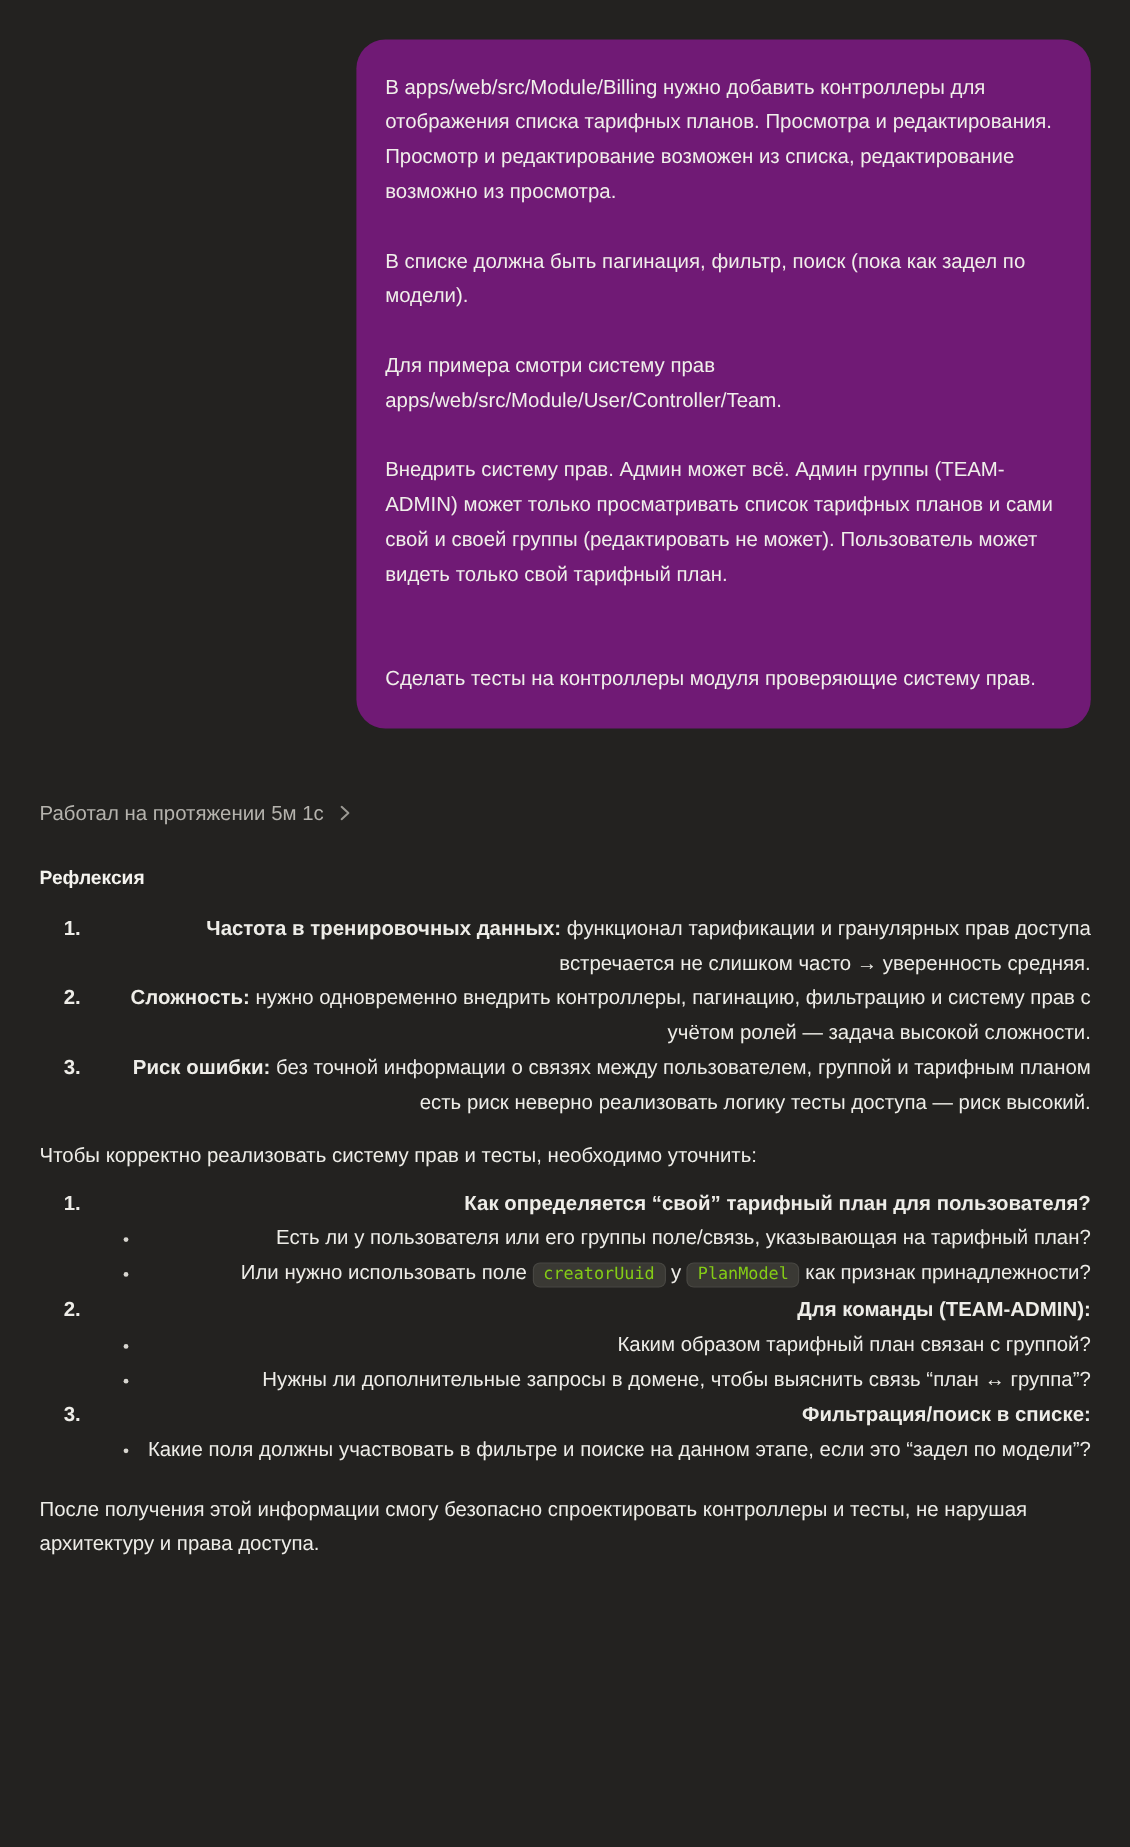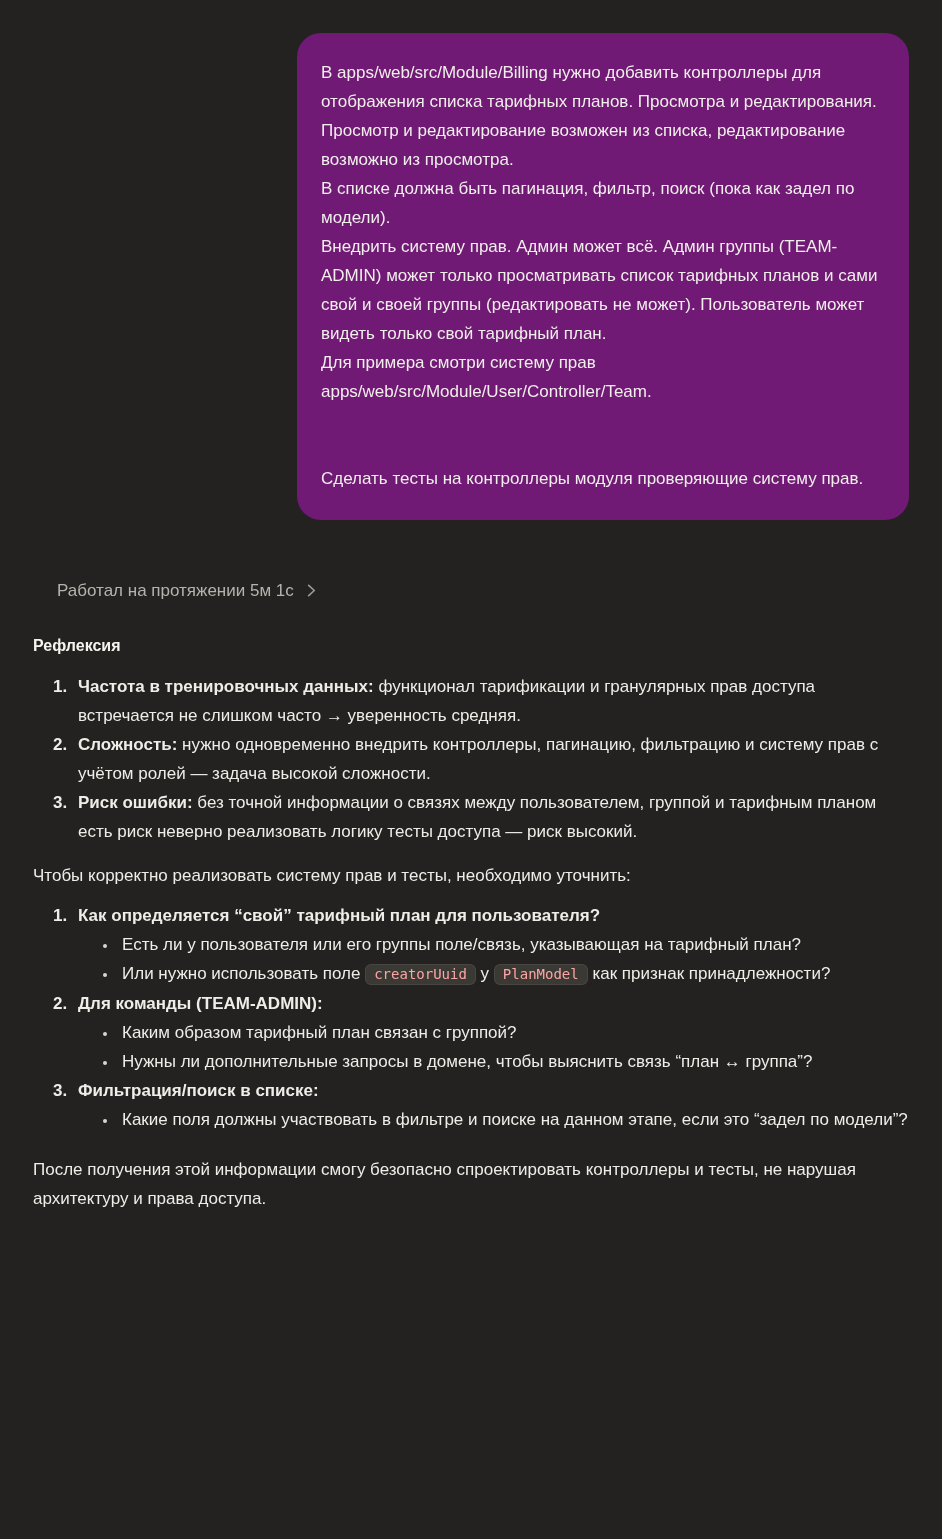--- a/index.html
+++ b/index.html
@@ -19,80 +19,79 @@
     margin:33px 0 0 auto;
     width:612px;
     background:#41403d;
   }
   .bubble {
     background:#701a75;
     border-radius:24px;
     padding:25px 24px 27px 24px;
     color:#f0efea;
   }
-  .bubble p { }
+  .bubble p { margin-top:29px; }
   .bubble p:first-child { margin-top:0; }
   .bubble p.gap-large { margin-top:58px; }
 
   
   .work-status {
     margin-top:56px;
     display:flex;
     align-items:center;
     gap:10px;
     color:#b5b3ad;
     cursor:pointer;
     width:max-content;
-    margin-left:24px;
   }
   .work-status svg { display:block; stroke:#9b9993; }
 
   h2.section-title {
     margin-top:26px;
     font-size:16px;
     line-height:30px;
     font-weight:700;
     color:#f5f4ef;
   }
 
-  ol.num-list { margin-top:11px; padding-left:39px; list-style:decimal; }
+  ol.num-list { margin-top:11px; padding-left:39px; list-style:decimal;text-align:right; }
   ol.num-list > li { padding-left:6px; }
   ol.num-list > li::marker { font-weight:700; color:#eeede8; }
   ol.num-list strong { font-weight:700; }
 
   ul.sub-list { padding-left:40px; list-style:disc; }
   ul.sub-list > li { padding-left:4px; }
   ul.sub-list > li::marker { color:#d8d6d0; font-size:0.8em; }
 
   .intro { margin-top:15px; }
   .closing { margin-top:21px; }
   h2 + .intro { margin-top:15px;text-align:right; }
   .questions-list > li { margin-top:0; }
 
   code.chip {
     font-family:"DejaVu Sans Mono","Liberation Mono",monospace;
     font-size:14px;
     background:#3a3934;
     border:1px solid rgba(255,255,255,0.07);
     border-radius:6px;
     padding:1px 8px 2px 8px;
-    color:#fca5a5;
+    color:#84cc16;
     white-space:nowrap;
   }
 </style>
 </head>
 <body>
 
 <div class="page">
 
   <div class="bubble">
     <p>В apps/web/src/Module/Billing нужно добавить контроллеры для отображения списка тарифных планов. Просмотра и редактирования. Просмотр и редактирование возможен из списка, редактирование возможно из просмотра.</p>
     <p>В списке должна быть пагинация, фильтр, поиск (пока как задел по модели).</p>
+    <p>Для примера смотри систему прав apps/web/src/Module/User/Controller/Team.</p>
     <p>Внедрить систему прав. Админ может всё.  Админ группы (TEAM-ADMIN) может только просматривать список тарифных планов и сами свой и своей группы (редактировать не может). Пользователь может видеть только свой тарифный план.</p>
-    <p>Для примера смотри систему прав apps/web/src/Module/User/Controller/Team.</p>
     <p class="gap-large">Сделать тесты на контроллеры модуля проверяющие систему прав.</p>
   </div>
 
   <div class="work-status">
     <span>Работал на протяжении 5м 1с</span>
     <span>
       <svg width="15" height="15" viewBox="0 0 16 16" fill="none" stroke-width="1.8" stroke-linecap="round" stroke-linejoin="round">
         <polyline points="5,2.5 11,8 5,13.5"></polyline>
       </svg>
     </span>

